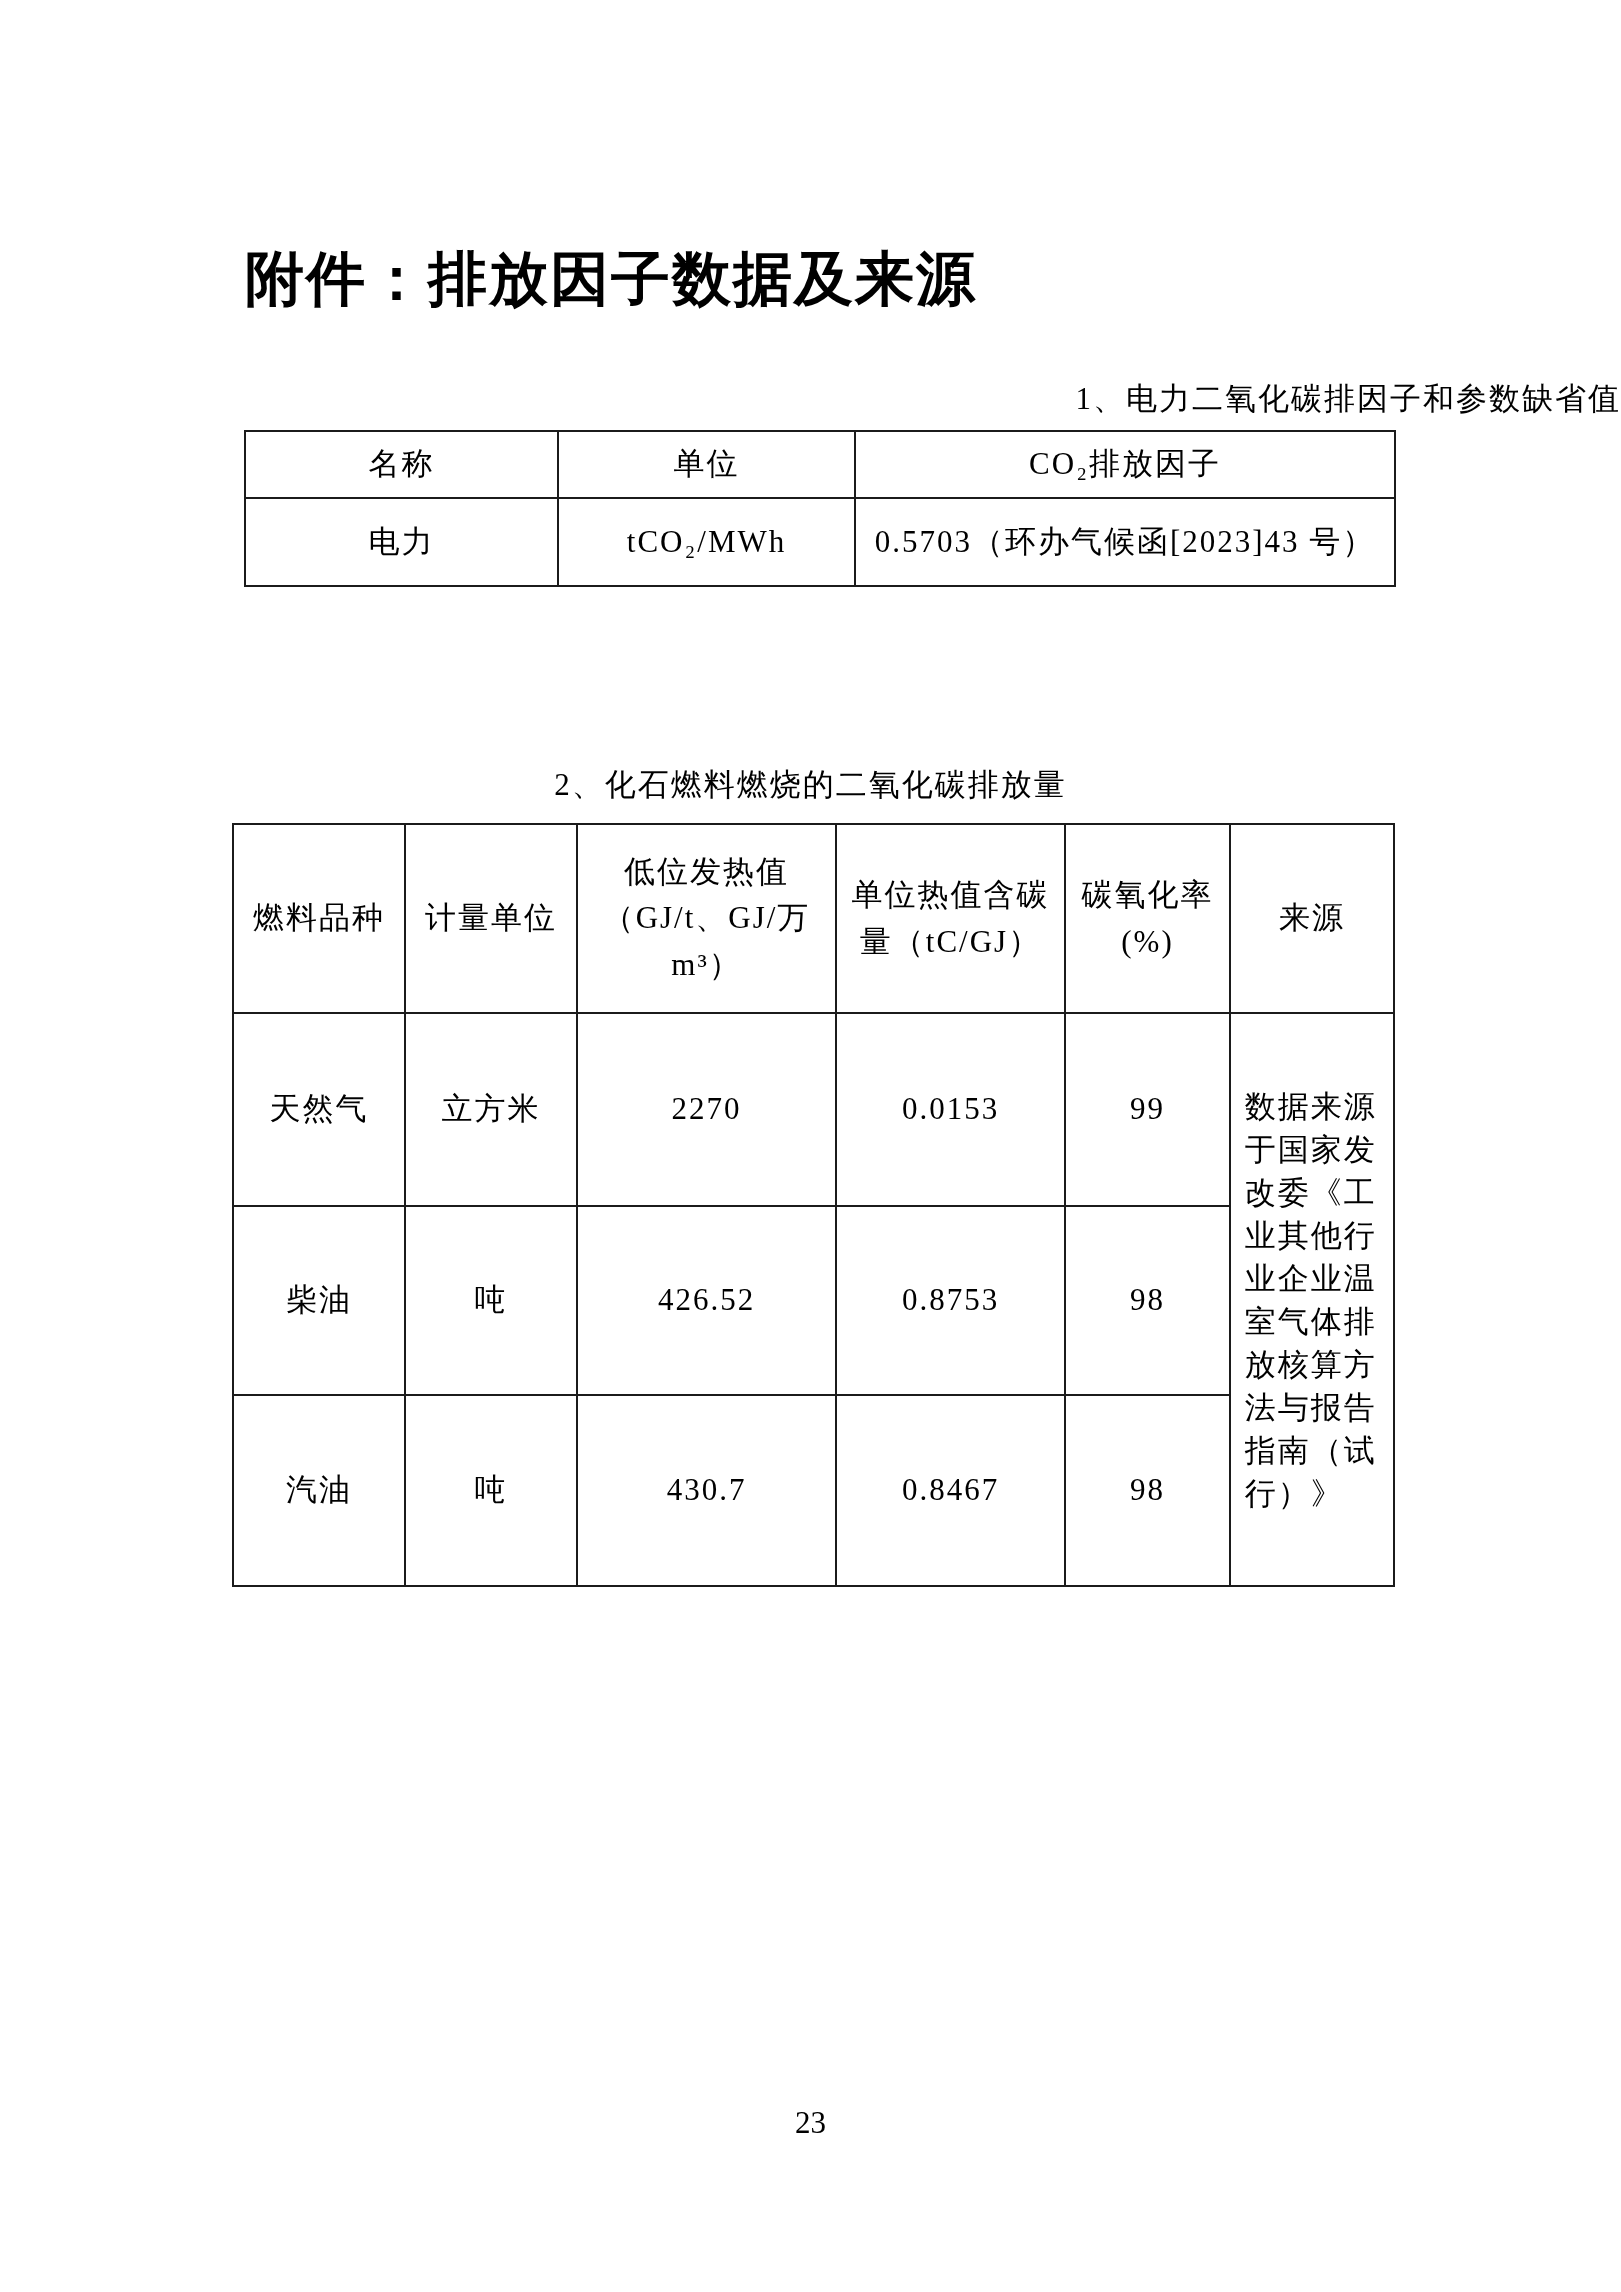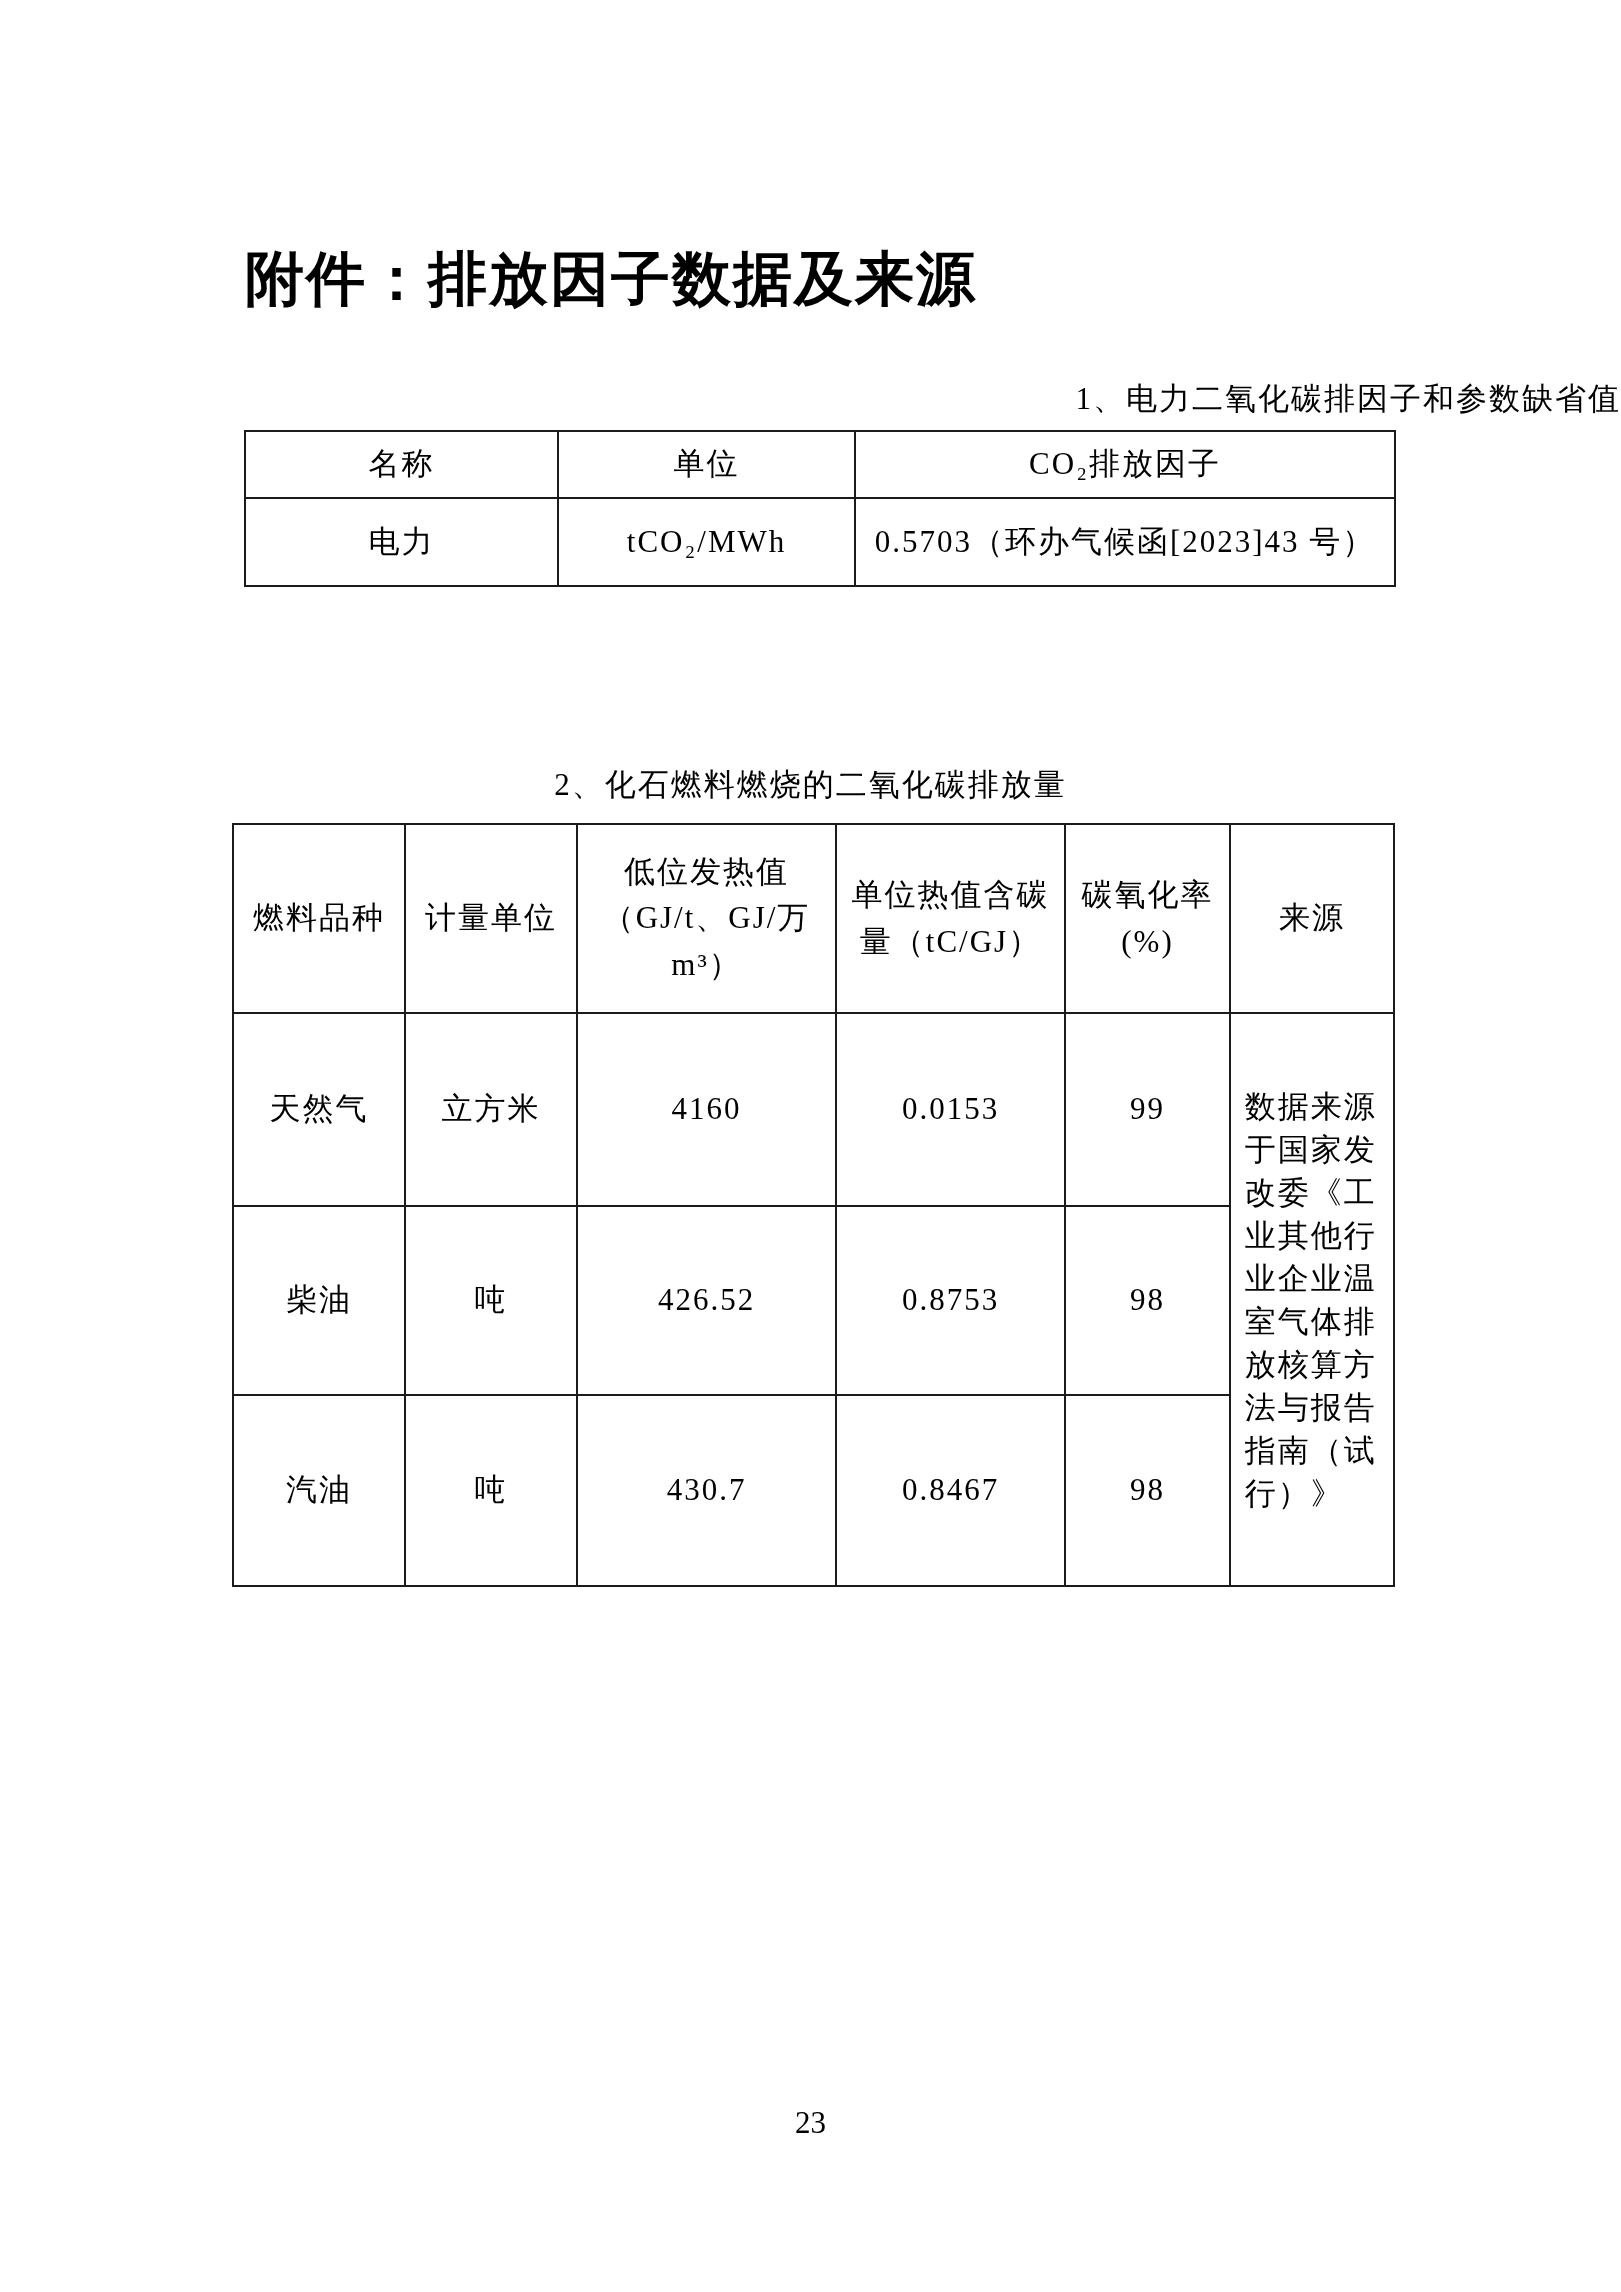--- a/index.html
+++ b/index.html
@@ -125,21 +125,21 @@
 m³）</td>
         <td>单位热值含碳
 量（tC/GJ）</td>
         <td>碳氧化率
 (%)</td>
         <td>来源</td>
       </tr>
       <tr class="data-row-1">
         <td>天然气</td>
         <td>立方米</td>
-        <td>4160</td>
+        <td>2270</td>
         <td>0.0153</td>
         <td>99</td>
         <td class="source-cell" rowspan="3">数据来源
 于国家发
 改委《工
 业其他行
 业企业温
 室气体排
 放核算方
 法与报告

